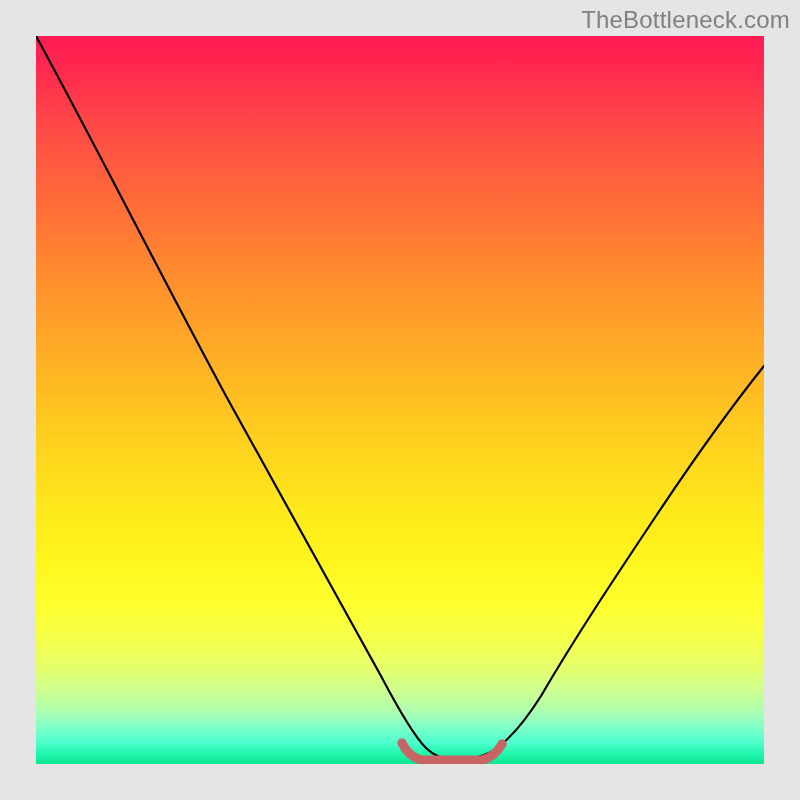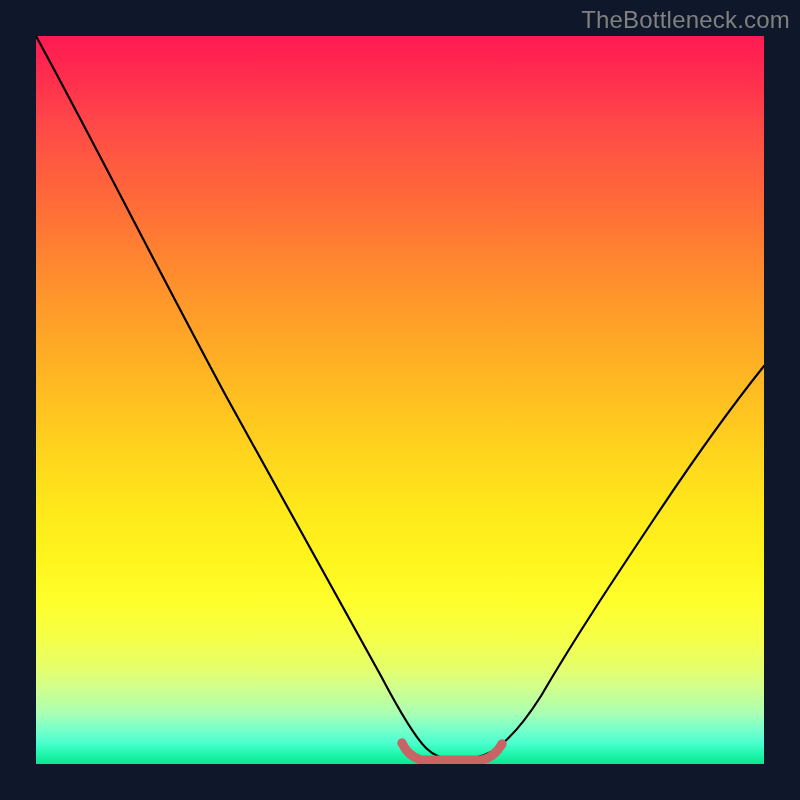--- a/index.html
+++ b/index.html
@@ -8,21 +8,21 @@
     width: 800px;
     height: 800px;
     background: #000;
     overflow: hidden;
     font-family: Arial, Helvetica, sans-serif;
   }
   .canvas {
     position: relative;
     width: 800px;
     height: 800px;
-    background: #0f172a;
+    background: #e5e5e5;
   }
   .plot-area {
     position: absolute;
     left: 36px;
     top: 36px;
     width: 728px;
     height: 728px;
     overflow: hidden;
   }
   .gradient-bg {

